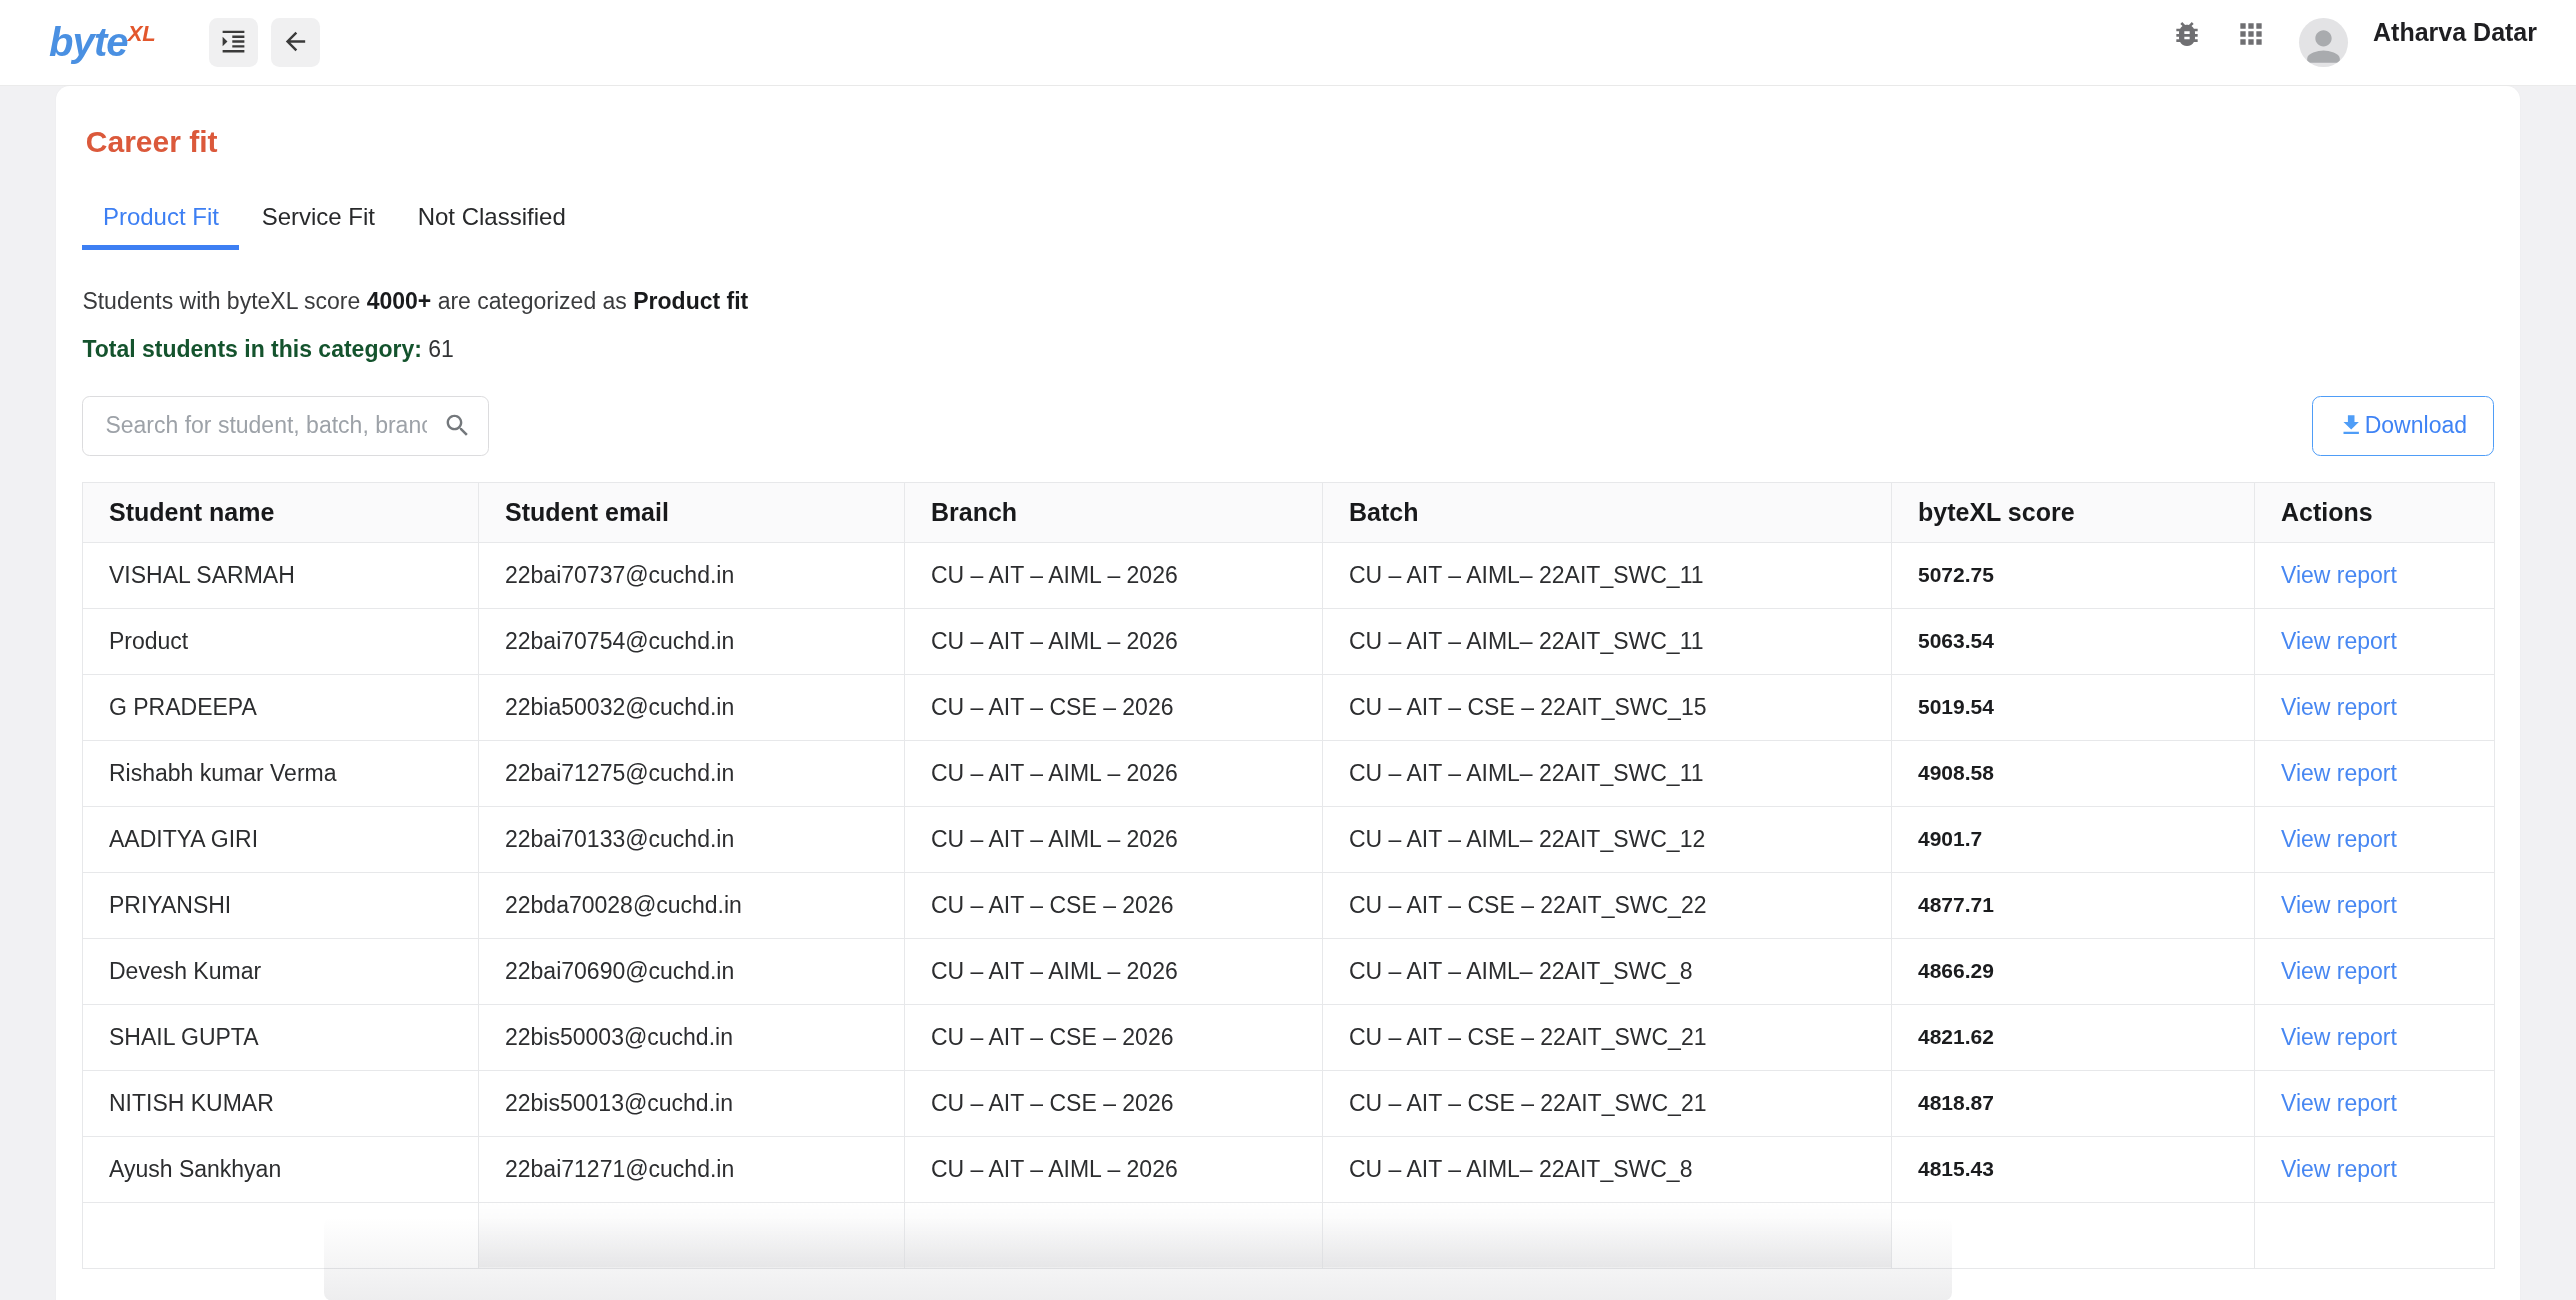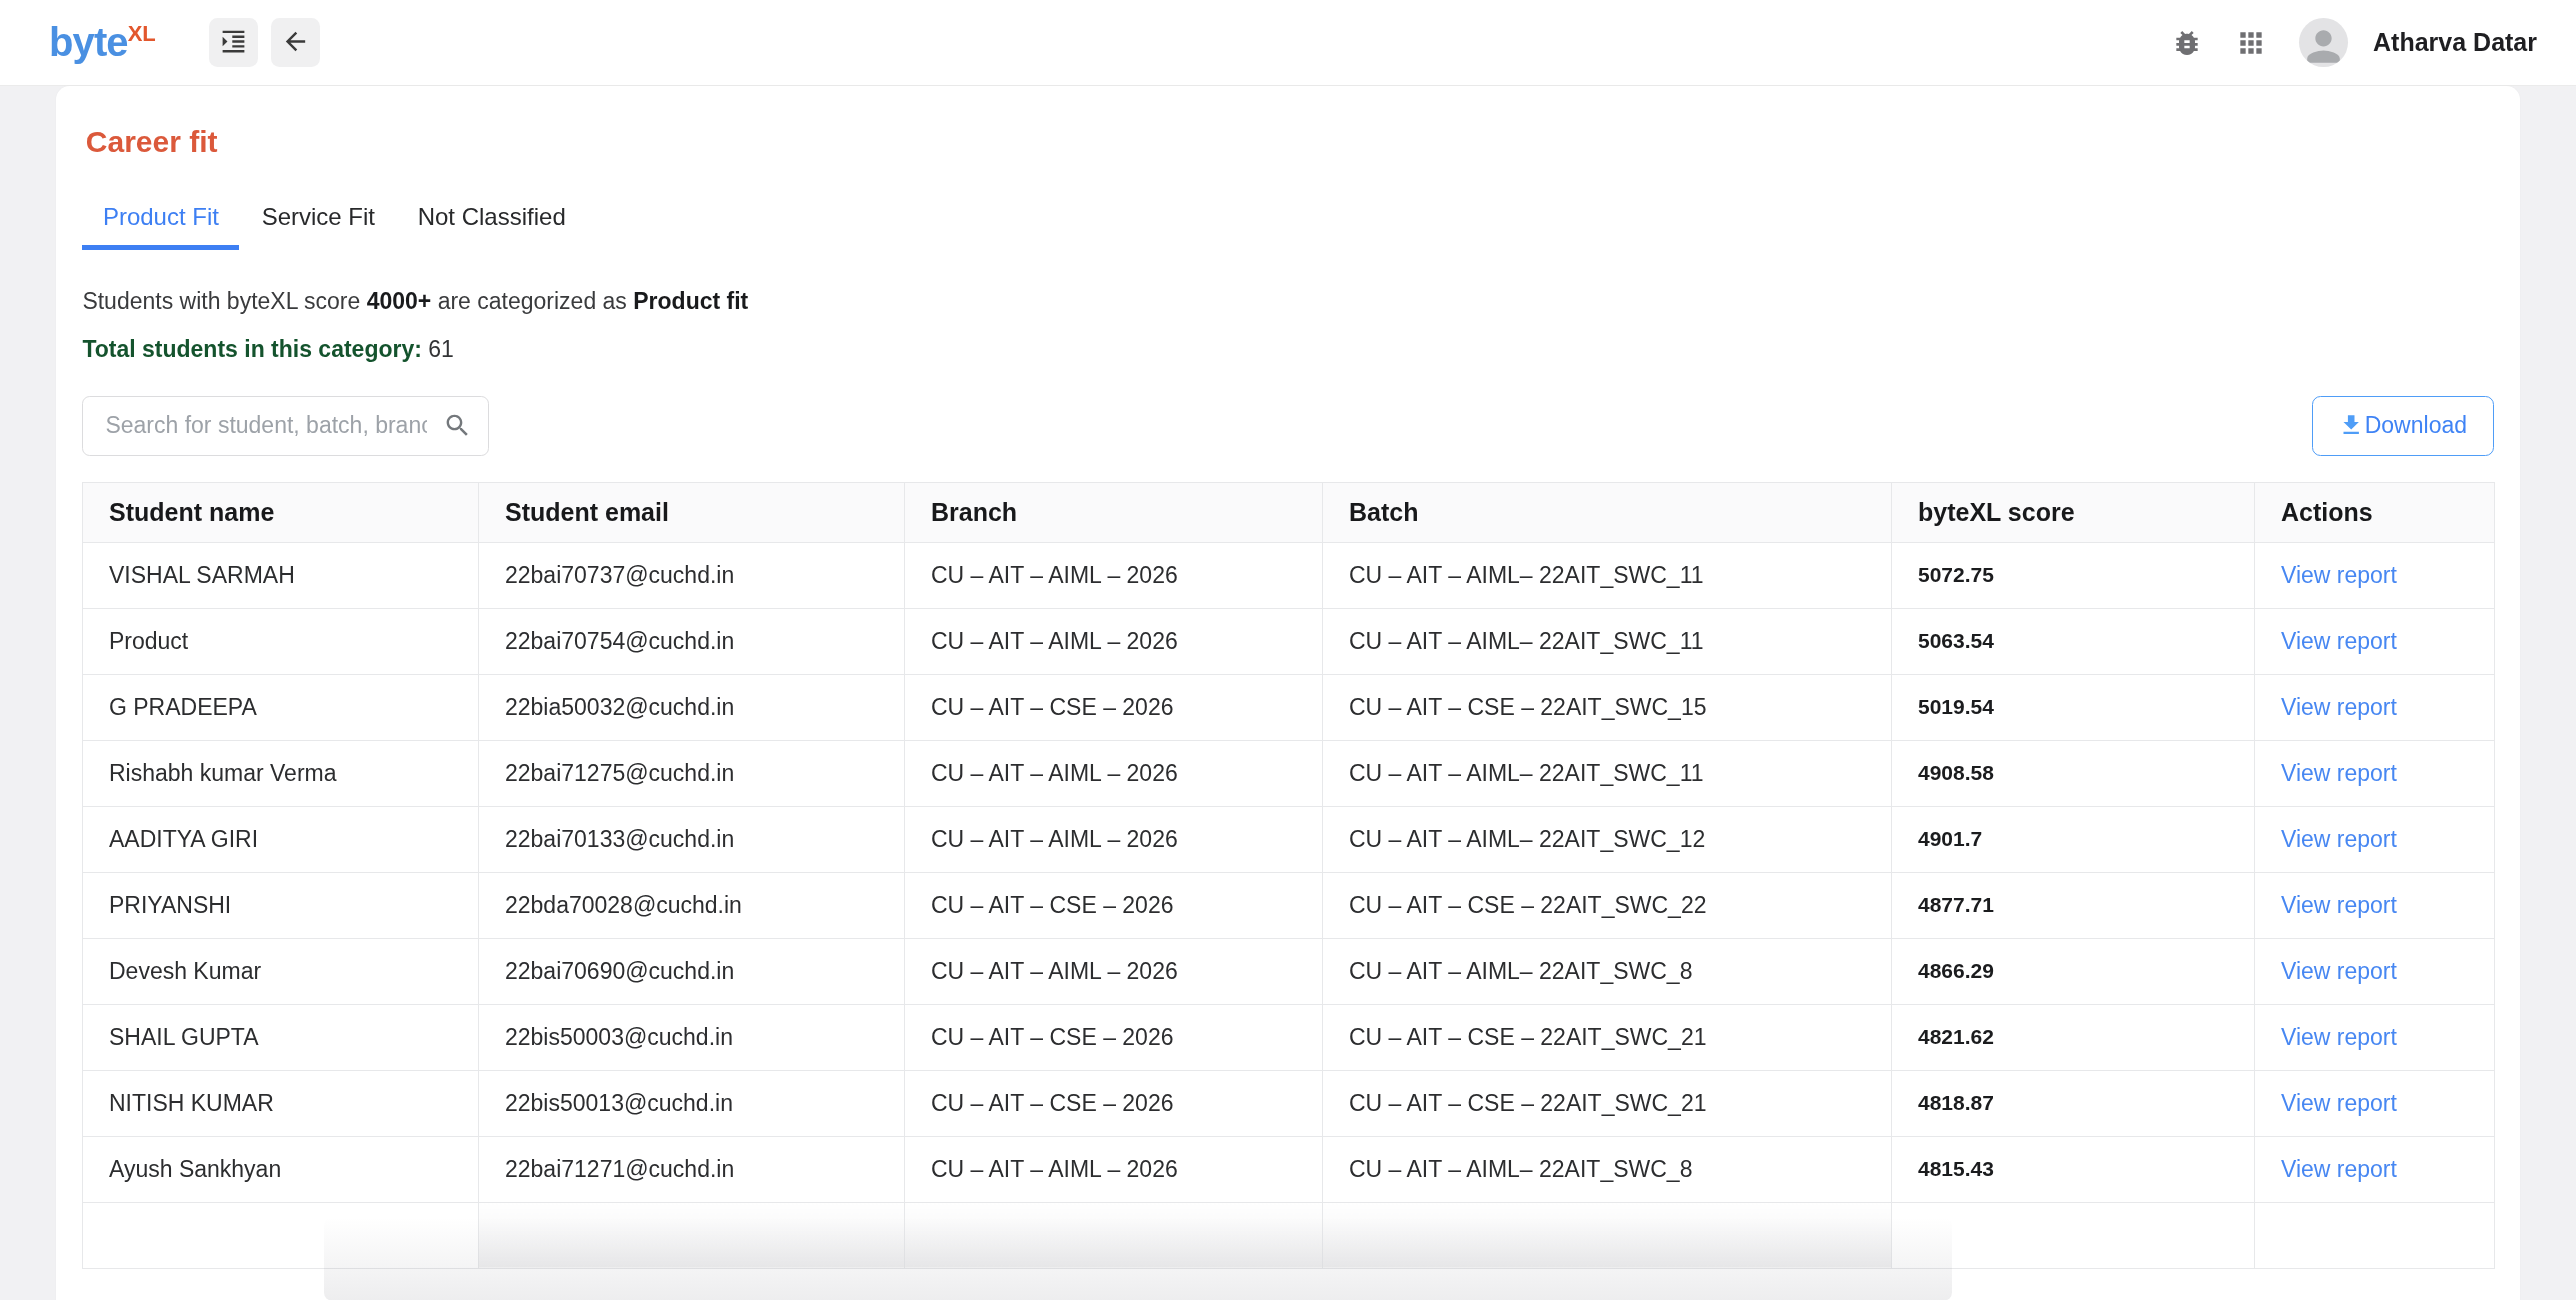--- a/index.html
+++ b/index.html
@@ -10,31 +10,31 @@
     -webkit-font-smoothing: antialiased;
   }
 
   
   .topbar {
     height: 86px; background: #ffffff;
     border-bottom: 0.9px solid #ebebeb;
     display: flex; align-items: center;
     padding: 0 39px 0 49px;
   }
-  .logo { font-size: 40px; font-weight: 700; color: #4a90e2; letter-spacing: -0.9px; white-space: nowrap; }
+  .logo { font-size: 40px; font-weight: 700; color: #4a90e2; letter-spacing: -0.9px; white-space: nowrap; font-style: italic; }
   .logo sup { font-size: 22px; font-weight: 700; color: #e2572d; vertical-align: 15.3px; letter-spacing: 0; }
   .topbar-btns { display: flex; gap: 13.6px; margin-left: 53px; }
   .icon-btn {
     width: 49px; height: 49px; border: none; border-radius: 8.5px;
     background: #f0f0f1; display: flex; align-items: center; justify-content: center;
     cursor: pointer;
   }
   .icon-btn svg { width: 29px; height: 29px; fill: #3a3a3a; }
   .topbar-spacer { flex: 1; }
-  .topbar-right { display: flex; align-items: center; gap: 32px; }
+  .topbar-right { display: flex; align-items: flex-start; gap: 32px; }
   .top-icon svg { width: 32px; height: 32px; fill: #6f6f72; display: block; cursor: pointer; }
   .avatar {
     width: 49px; height: 49px; border-radius: 50%; background: #e3e3e5;
     overflow: hidden; display: flex; align-items: center; justify-content: center;
   }
   .avatar svg { width: 49px; height: 49px; fill: #a9abae; margin-top: 8.5px; }
   .user-name { font-size: 25px; font-weight: 700; color: #1f1f22; margin-left: -6.8px; white-space: nowrap; }
 
   
   .card {

